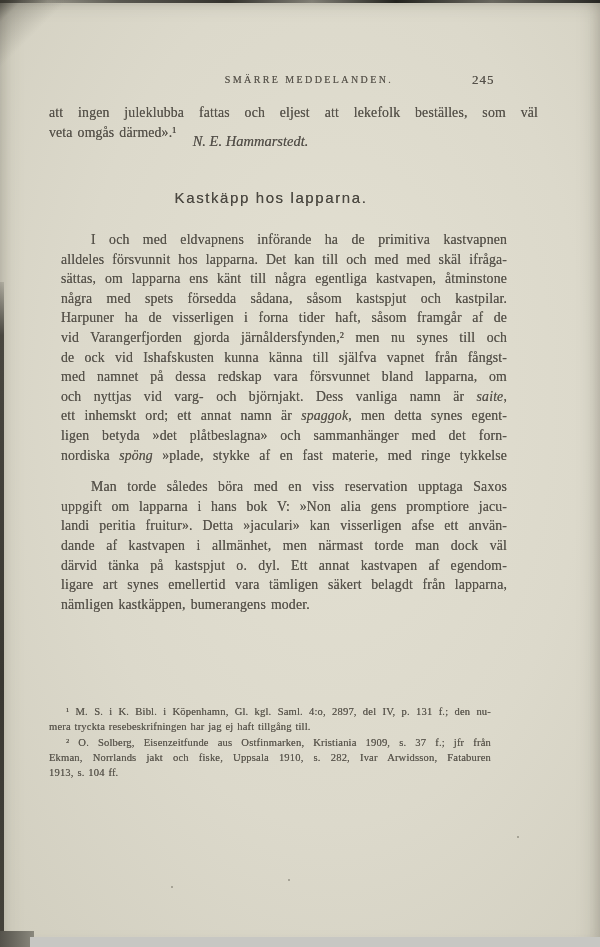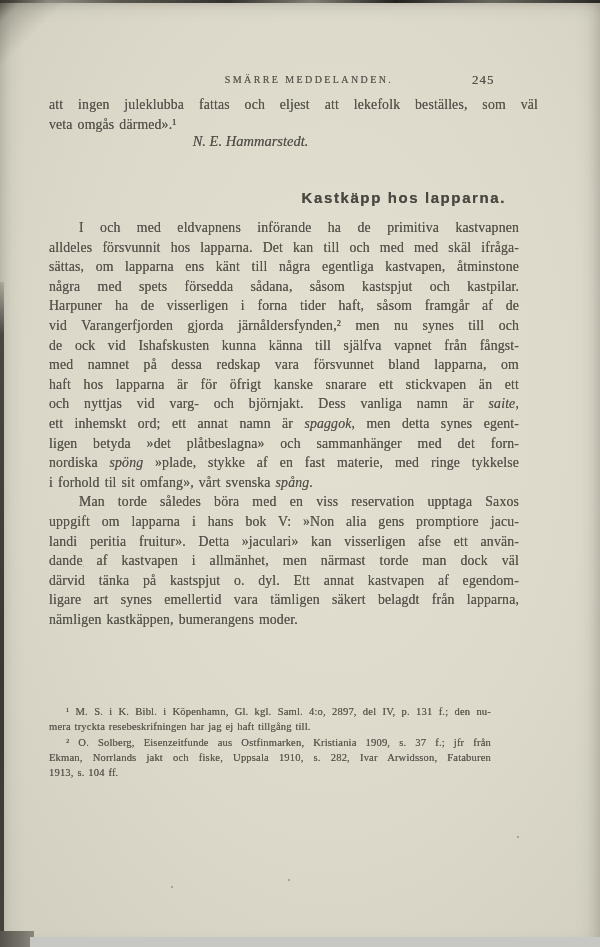--- a/index.html
+++ b/index.html
@@ -42,50 +42,50 @@
   .running-head{
     position:absolute;top:74px;left:74px;width:470px;text-align:center;
     font-size:10px;letter-spacing:2.4px;color:#5a564e;
     text-shadow:0 0 .5px rgba(90,86,78,.8);
   }
   .page-number{
     position:absolute;top:72px;left:472px;width:60px;
     font-size:13px;letter-spacing:1px;color:#55514a;
     text-shadow:0 0 .5px rgba(90,86,78,.8);
   }
-  .intro{position:absolute;top:95px;left:49px;width:489px;}
+  .intro{position:absolute;top:103px;left:49px;width:489px;}
   .signature{
     position:absolute;top:133px;left:49px;width:489px;
     text-align:center;padding-right:86px;box-sizing:border-box;
     font-style:italic;font-size:14.5px;color:#54504a;
     text-shadow:0 0 .5px rgba(87,83,75,.85);
   }
   .article-title{
     position:absolute;top:189px;left:49px;width:470px;
     transform:translateX(-13px);
-    text-align:right;
+    text-align:center;
     font-family:"Liberation Sans","DejaVu Sans",sans-serif;
-    font-size:15px;font-weight:700;letter-spacing:1.6px;color:#4b4841;
+    font-size:15px;font-weight:400;letter-spacing:1.6px;color:#4b4841;
     text-shadow:0 0 .6px rgba(75,72,65,.8);
   }
   .article-body{position:absolute;top:218px;left:49px;width:470px;}
   .footnotes{position:absolute;top:704px;left:49px;width:442px;}
 
   .tline{
     font-size:13.8px;line-height:19.6px;height:19.6px;
     text-align:justify;text-align-last:justify;
     word-spacing:1.4px;letter-spacing:.15px;
     white-space:nowrap;
     color:var(--ink);
     text-shadow:0 0 .55px rgba(87,83,75,.85);
   }
   .tline.last{text-align-last:left;}
   .tline.ind{text-indent:30px;}
   .intro .tline{width:489px;}
-  .article-body .para{margin:0;}
+  .article-body .para{margin:12px;}
   .footnotes .tline{font-size:10.6px;line-height:15.3px;height:15.3px;word-spacing:1px;color:#5c584f;}
   .footnotes .tline.ind{text-indent:17px;}
   i{font-style:italic;}
 </style>
 </head>
 <body>
 
 <div class="page">
 
   <div class="edge-top"></div>
@@ -113,26 +113,24 @@
   <div class="article-body">
       <div class="para">
         <div class="tline ind">I och med eldvapnens införande ha de primitiva kastvapnen</div>
         <div class="tline">alldeles försvunnit hos lapparna. Det kan till och med med skäl ifråga-</div>
         <div class="tline">sättas, om lapparna ens känt till några egentliga kastvapen, åtminstone</div>
         <div class="tline">några med spets försedda sådana, såsom kastspjut och kastpilar.</div>
         <div class="tline">Harpuner ha de visserligen i forna tider haft, såsom framgår af de</div>
         <div class="tline">vid Varangerfjorden gjorda järnåldersfynden,² men nu synes till och</div>
         <div class="tline">de ock vid Ishafskusten kunna känna till själfva vapnet från fångst-</div>
         <div class="tline">med namnet på dessa redskap vara försvunnet bland lapparna, om</div>
-        <div class="tline">haft hos lapparna är för öfrigt kanske snarare ett stickvapen än ett</div>
         <div class="tline">och nyttjas vid varg- och björnjakt. Dess vanliga namn är <i>saite</i>,</div>
         <div class="tline">ett inhemskt ord; ett annat namn är <i>spaggok</i>, men detta synes egent-</div>
         <div class="tline">ligen betyda »det plåtbeslagna» och sammanhänger med det forn-</div>
         <div class="tline">nordiska <i>spöng</i> »plade, stykke af en fast materie, med ringe tykkelse</div>
-        <div class="tline last">i forhold til sit omfang», vårt svenska <i>spång</i>.</div>
       </div>
       <div class="para">
         <div class="tline ind">Man torde således böra med en viss reservation upptaga Saxos</div>
         <div class="tline">uppgift om lapparna i hans bok V: »Non alia gens promptiore jacu-</div>
         <div class="tline">landi peritia fruitur». Detta »jaculari» kan visserligen afse ett använ-</div>
         <div class="tline">dande af kastvapen i allmänhet, men närmast torde man dock väl</div>
         <div class="tline">därvid tänka på kastspjut o. dyl. Ett annat kastvapen af egendom-</div>
         <div class="tline">ligare art synes emellertid vara tämligen säkert belagdt från lapparna,</div>
         <div class="tline last">nämligen kastkäppen, bumerangens moder.</div>
       </div>

